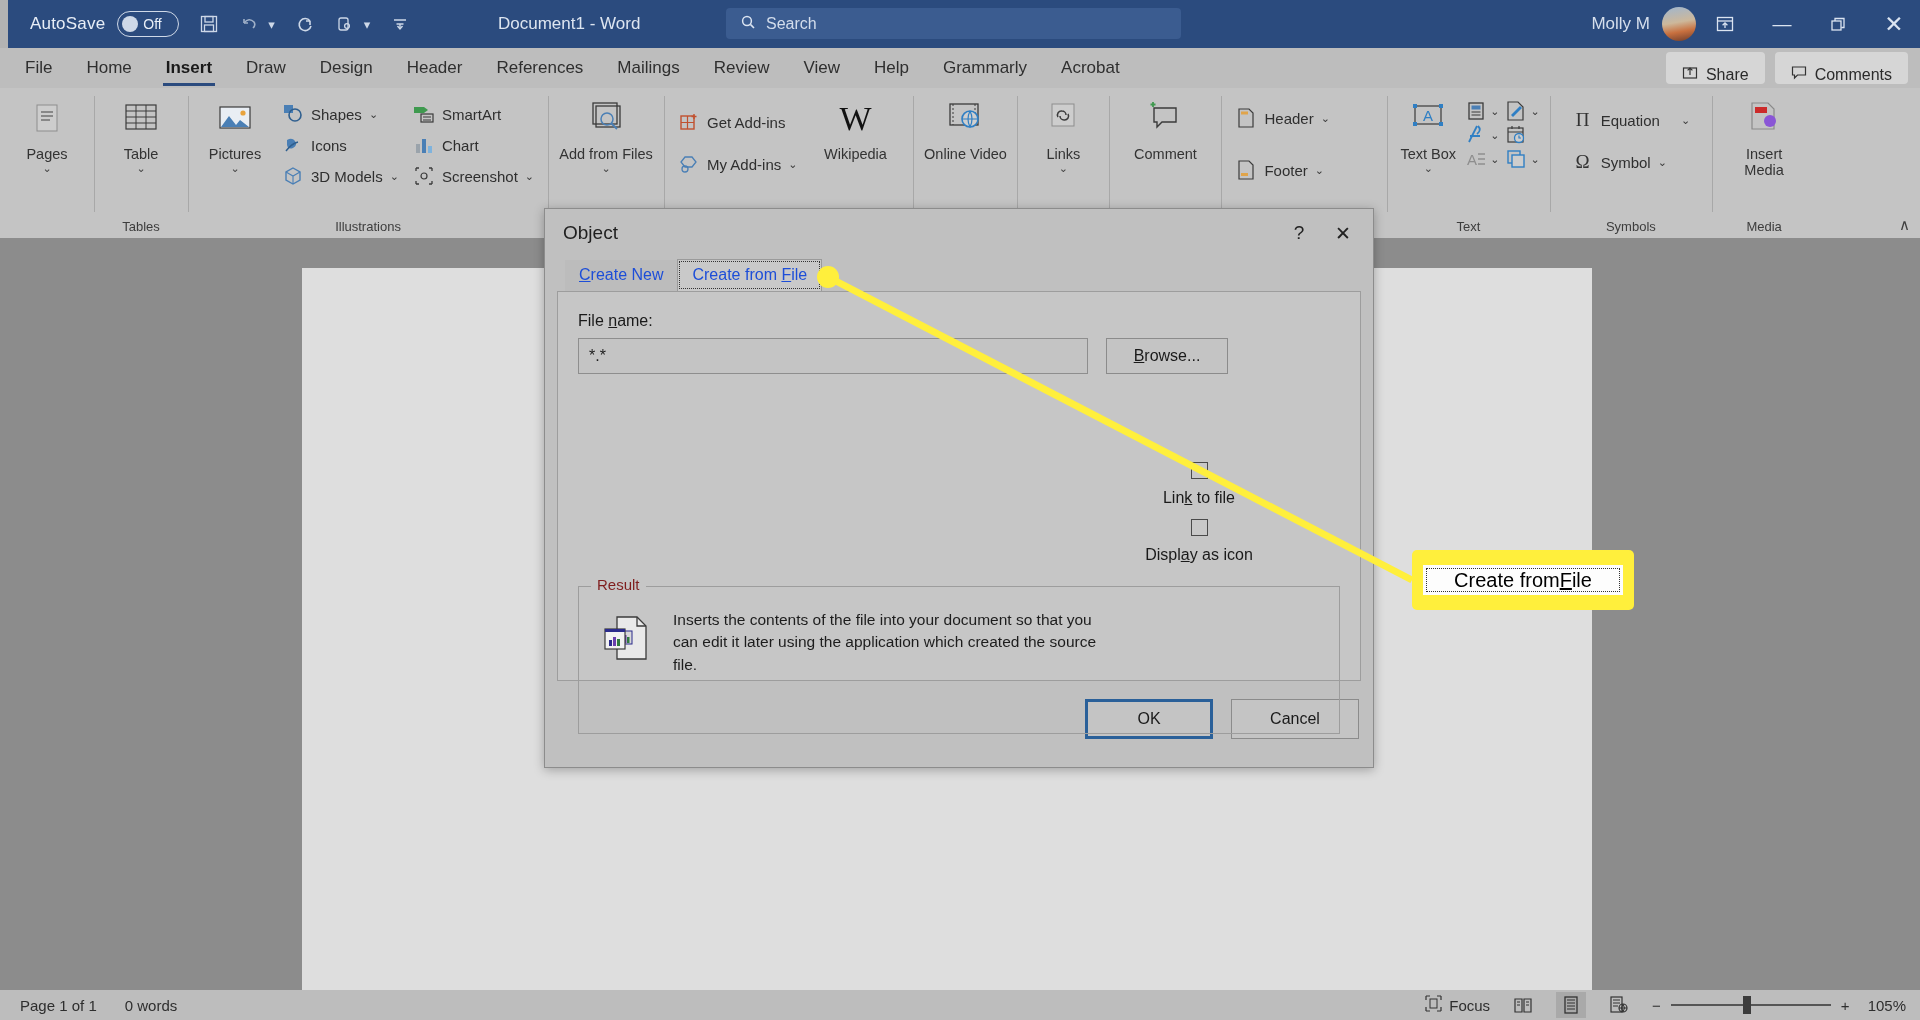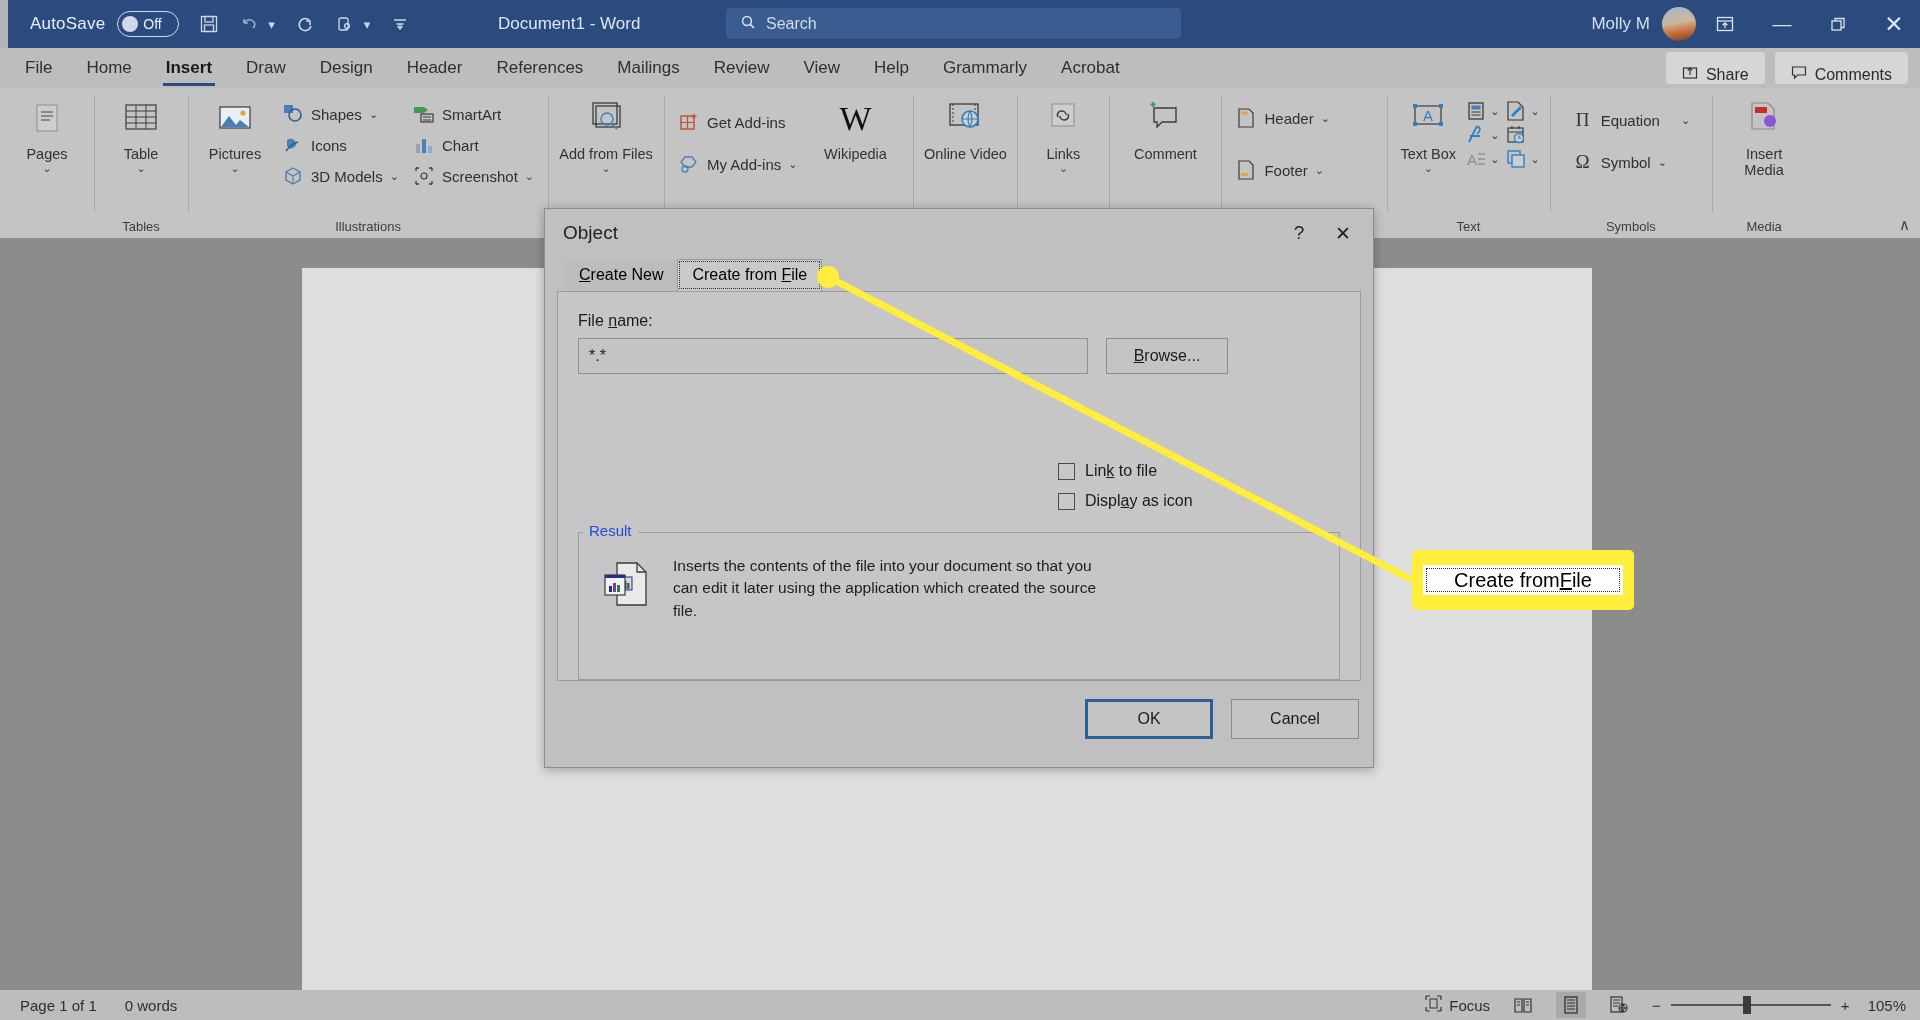--- a/index.html
+++ b/index.html
@@ -135,45 +135,45 @@
     background: #c0c0c0; border: 1px solid #8c8c8c; box-shadow: 0 2px 10px rgba(0,0,0,.28);
   }
   .dlg-title {
     height: 48px; display: flex; align-items: center; padding-left: 18px;
     font-size: 19px; color: #1f1f1f; position: relative;
   }
   .dlg-actions { position: absolute; right: 8px; top: 0; height: 48px; display: flex; align-items: center; }
   .dlg-actions span { width: 44px; text-align: center; font-size: 19px; color: #222; }
   .tabstrip { display: flex; padding-left: 20px; align-items: flex-end; height: 34px; }
   .dtab {
-    font-size: 16px; color: #000000; padding: 6px 14px 7px 14px; background: #bcbcbc; text-align: right;
+    font-size: 16px; color: #1d4ed8; padding: 6px 14px 7px 14px; background: #bcbcbc; text-align: right;
   }
   .dtab.sel { background: #c9c9c9; border: 1px solid #9a9a9a; border-bottom: none; outline: 1px dotted #333; outline-offset: -3px; }
   .dlg-panel {
     margin: 0 12px; height: 390px; background: #c6c6c6; border: 1px solid #9d9d9d; padding: 20px;
   }
   .lbl { font-size: 16px; color: #1a1a1a; }
   .row-file { display: flex; gap: 18px; align-items: center; margin-top: 8px; }
   .textinput {
     width: 510px; height: 36px; background: #c4c4c4; border: 1px solid #8e8e8e;
     font-size: 16px; color: #1c1c1c; display: flex; align-items: center; padding-left: 10px;
   }
   .btn {
     height: 36px; min-width: 122px; background: #c4c4c4; border: 1px solid #8b8b8b;
     display: flex; align-items: center; justify-content: center; font-size: 16px; color: #1a1a1a;
   }
   .checks { margin-top: 88px; margin-left: 480px; display: flex; flex-direction: column; gap: 12px; }
-  .chk { display: flex; align-items: center; gap: 10px; font-size: 16px; color: #1a1a1a; }
+  .chk { display: flex; align-items: center; gap: 10px; font-size: 16px; color: #1a1a1a; flex-direction: column; }
   .chk .box { width: 17px; height: 17px; border: 1px solid #4a4a4a; background: #c8c8c8; }
   .result {
     margin-top: 22px; border: 1px solid #9d9d9d; height: 148px; position: relative; padding: 22px 18px;
   }
   .result-legend {
-    position: absolute; top: -11px; left: 4px; background: #c6c6c6; padding: 0 6px;
-    font-size: 15px; color: #1d4ed8;
+    position: absolute; top: -11px; left: 12px; background: #c6c6c6; padding: 0 6px;
+    font-size: 15px; color: #7f1d1d;
   }
   .result-body { display: flex; gap: 18px; align-items: flex-start; }
   .result-text { font-size: 15.5px; color: #1d1d1d; line-height: 1.45; max-width: 440px; }
   .dlg-buttons { display: flex; justify-content: flex-end; gap: 18px; padding: 18px 14px 0 0; }
   .dlg-buttons .btn { min-width: 128px; height: 40px; }
   .btn.focused { outline: 2px solid #2a6099; outline-offset: -3px; border-color: #2a6099; }
 
   
   .callout {
     position: absolute; left: 1412px; top: 550px; width: 222px; height: 60px;

